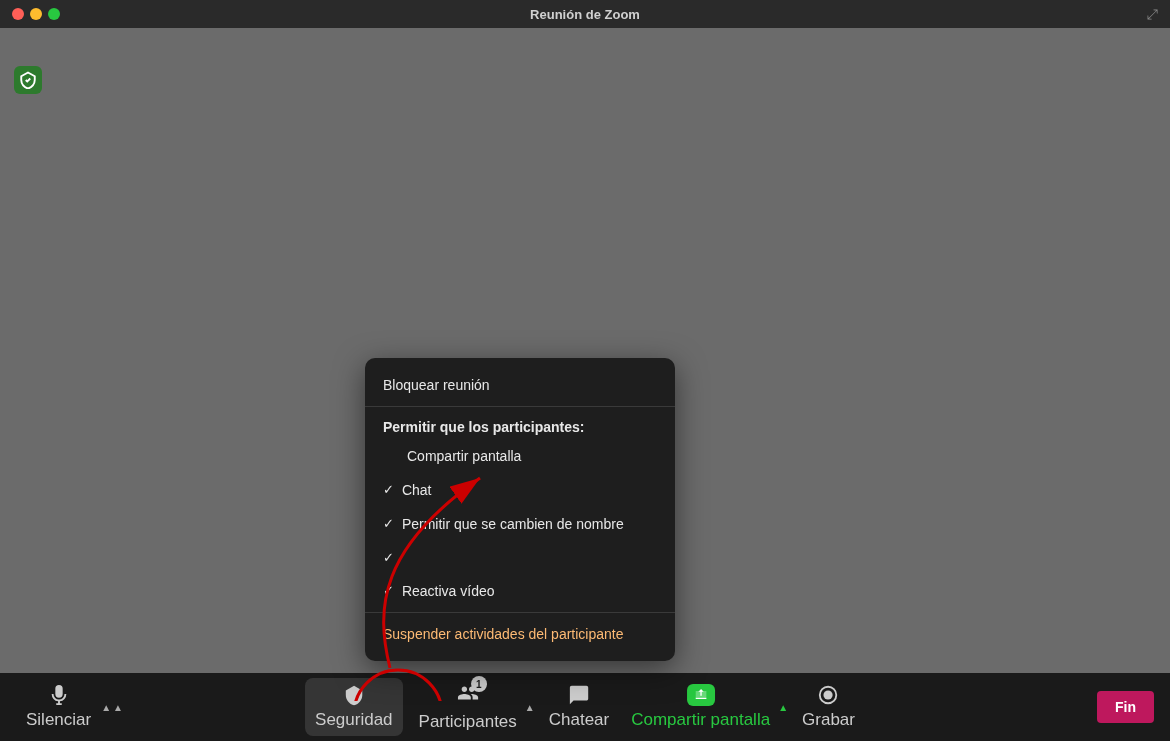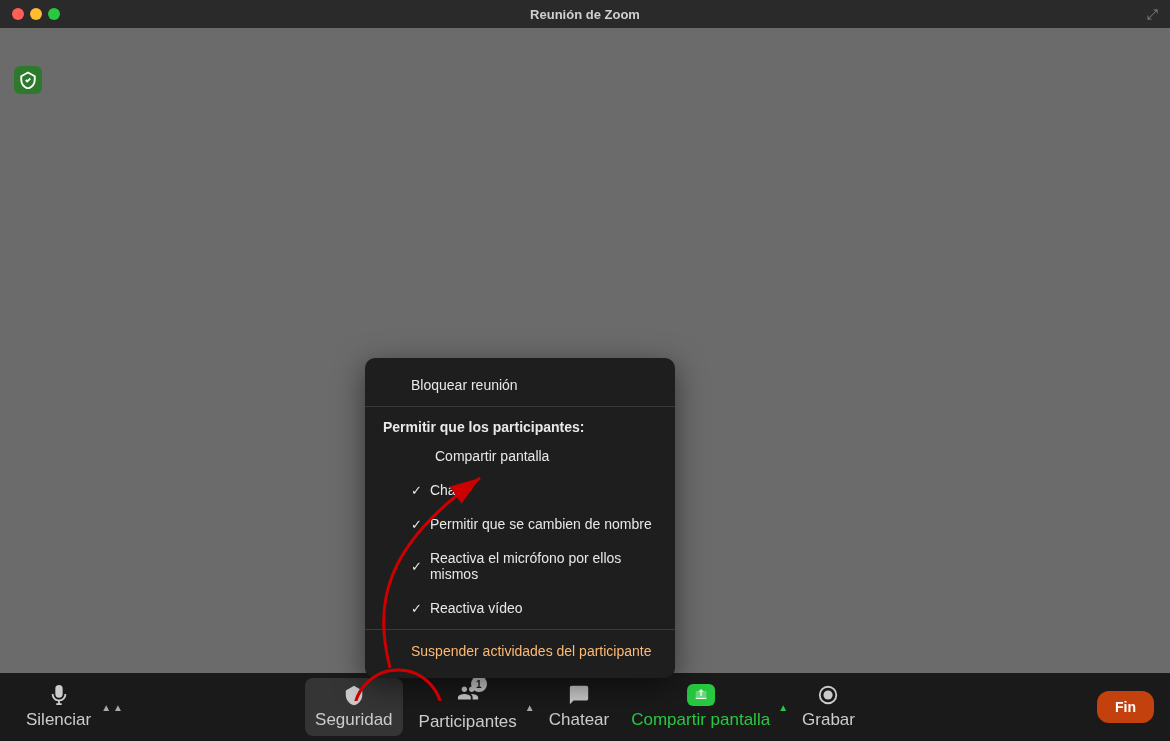--- a/index.html
+++ b/index.html
@@ -90,23 +90,21 @@
       box-shadow: 0 8px 30px rgba(0,0,0,0.5);
       z-index: 100;
     }
 
     .menu-item {
       padding: 9px 18px;
       color: #e8e8e8;
       font-size: 14px;
       cursor: pointer;
       display: flex;
-      align-items: center;
       gap: 8px;
-      margin-left: 28px;
     }
 
     .menu-divider {
       height: 1px;
       background: #3a3a3a;
       margin: 4px 0;
     }
 
     .menu-section-title {
       padding: 8px 18px 4px;
@@ -183,26 +181,26 @@
       display: flex;
       align-items: center;
       color: #aaa;
       font-size: 10px;
       cursor: pointer;
       padding: 0 2px;
       margin-left: -6px;
     }
 
     .end-btn {
-      background: #c2410c;
+      background: #be185d;
       color: white;
       font-size: 14px;
       font-weight: 600;
       padding: 8px 18px;
-      border-radius: 12px;
+      border-radius: 4px;
       cursor: pointer;
       border: none;
     }
 
     
     .toolbar-btn.security-highlight {
       background: rgba(255,255,255,0.12);
     }
 
     
@@ -254,21 +252,20 @@
     <div class="menu-item">
       <span class="menu-item-check">✓</span>
       <span>Chat</span>
     </div>
     <div class="menu-item">
       <span class="menu-item-check">✓</span>
       <span>Permitir que se cambien de nombre</span>
     </div>
     <div class="menu-item">
       <span class="menu-item-check">✓</span>
-      <span>Reactiva el micrófono por ellos mismos</span>
     </div>
     <div class="menu-item">
       <span class="menu-item-check">✓</span>
       <span>Reactiva vídeo</span>
     </div>
 
     <div class="menu-divider"></div>
 
     <div class="menu-item menu-item-danger">
       <span>Suspender actividades del participante</span>

